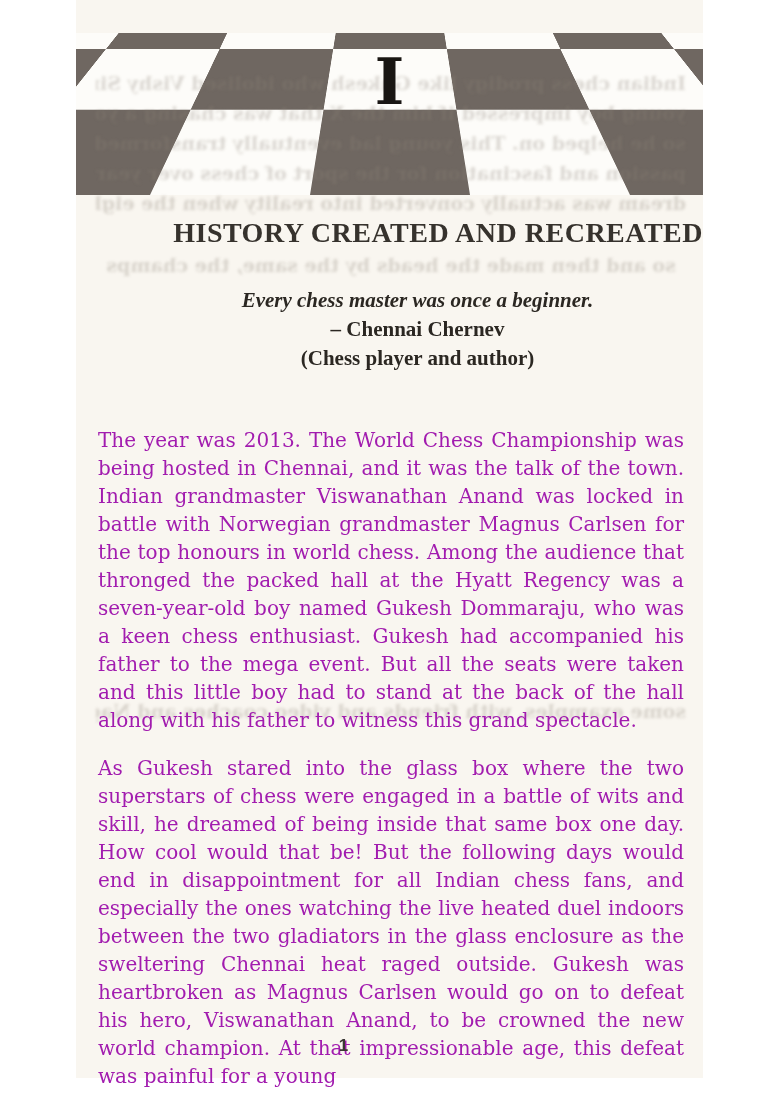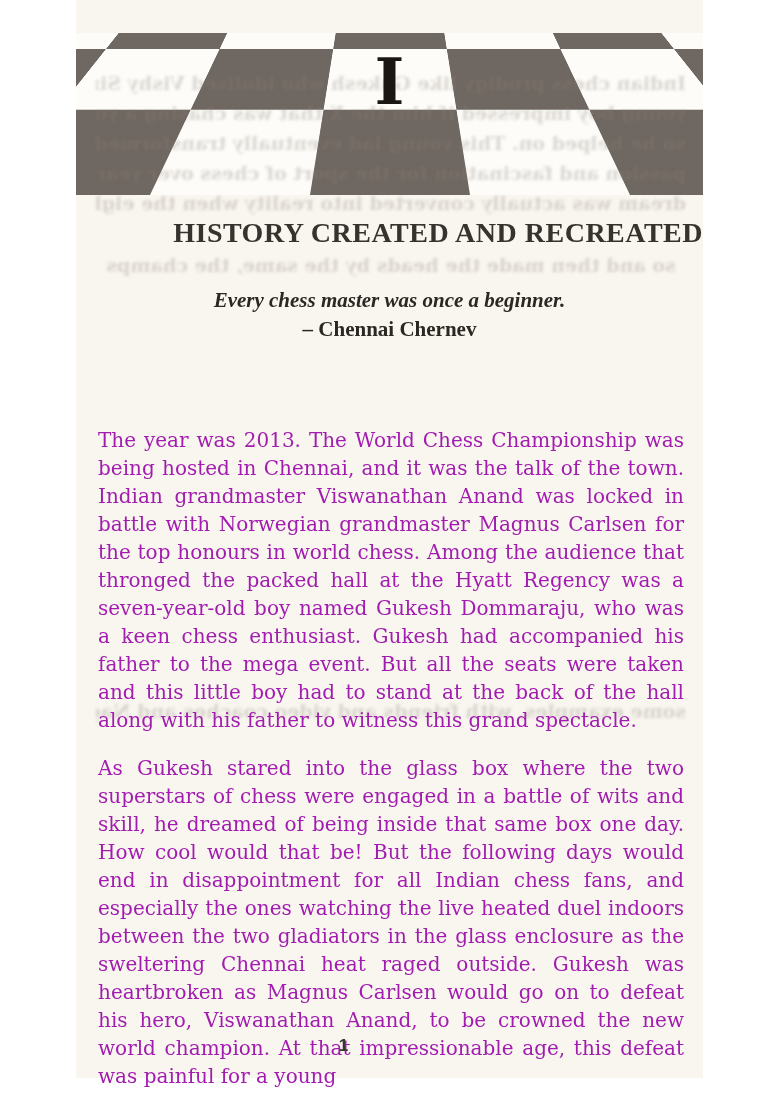--- a/index.html
+++ b/index.html
@@ -32,21 +32,21 @@
               filter:blur(1.4px);white-space:nowrap;overflow:hidden;}
 
   
   .chapter-title{position:absolute;left:0;top:217px;width:100%;
                  text-align:right;font-family:"Liberation Serif",serif;
                  font-weight:bold;font-size:28px;letter-spacing:0.5px;
                  color:#36322d;}
 
   .epigraph{position:absolute;left:0;top:286px;width:100%;text-align:center;
             font-family:"Liberation Serif",serif;font-weight:bold;
-            font-size:21px;line-height:29px;color:#2b2722;}
+            font-size:21px;line-height:29px;color:#2b2722;padding-left:28px;}
   .epigraph .quote{font-style:italic;}
 
   
   .body-para{position:absolute;left:22px;width:586px;
              font-family:"DejaVu Serif",serif;font-size:20px;
              line-height:28px;color:#a21caf;text-align:justify;
              text-justify:inter-word;}
   .para-1{top:426px;}
   .para-2{top:730px;margin-top:24px;}
 
@@ -74,20 +74,21 @@
       <div class="ghost-line" style="top: 700px;">some examples, with friends and video coaches and Nagi Lalith</div>
     </div>
 
   <div class="chapter-numeral">I</div>
 
   <div class="chapter-title">HISTORY CREATED AND RECREATED</div>
 
   <div class="epigraph">
     <div class="quote">Every chess master was once a beginner.</div>
     <div>– Chennai Chernev</div>
+    <div>(Chess player and author)</div>
   </div>
 
   <div class="body-para para-1">The year was 2013. The World Chess Championship was being hosted in Chennai, and it was the talk of the town. Indian grandmaster Viswanathan Anand was locked in battle with Norwegian grandmaster Magnus Carlsen for the top honours in world chess. Among the audience that thronged the packed hall at the Hyatt Regency was a seven-year-old boy named Gukesh Dommaraju, who was a keen chess enthusiast. Gukesh had accompanied his father to the mega event. But all the seats were taken and this little boy had to stand at the back of the hall along with his father to witness this grand spectacle.</div>
 
   <div class="body-para para-2">As Gukesh stared into the glass box where the two superstars of chess were engaged in a battle of wits and skill, he dreamed of being inside that same box one day. How cool would that be! But the following days would end in disappointment for all Indian chess fans, and especially the ones watching the live heated duel indoors between the two gladiators in the glass enclosure as the sweltering Chennai heat raged outside. Gukesh was heartbroken as Magnus Carlsen would go on to defeat his hero, Viswanathan Anand, to be crowned the new world champion. At that impressionable age, this defeat was painful for a young</div>
 
   <div class="page-number">1</div>
 
 </div>
 

